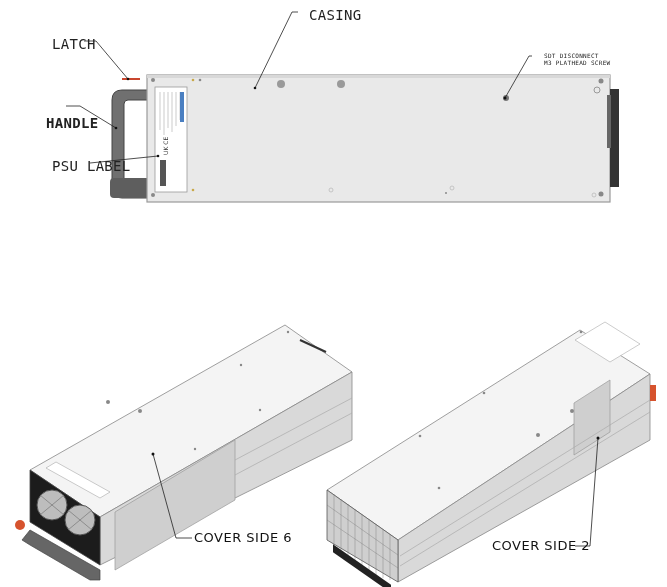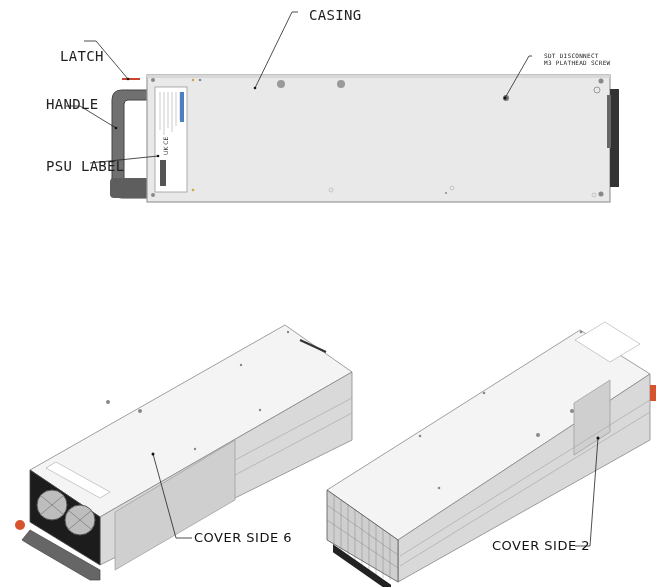--- a/index.html
+++ b/index.html
@@ -151,22 +151,22 @@
         <circle cx="484" cy="393" r="1.3"></circle>
       <circle cx="420" cy="436" r="1.3"></circle>
         <circle cx="581" cy="332" r="1.3"></circle>
     </g>
 
     <polyline points="598,438 590,546 575,546" fill="none" stroke="#222" stroke-width="0.8"></polyline>
     <circle cx="598" cy="438" r="1.5" fill="#111"></circle>
   </g>
 </svg>
 
-<div class="callout-text" style="left:60px; top:36px;margin-top:12px;">LATCH</div>
-<div class="callout-text" style="left:46px; top:96px;">HANDLE</div>
-<div class="callout-text" style="left:46px; top:158px;">PSU LABEL</div>
+<div class="callout-text" style="left:52px; top:36px;">LATCH</div>
+<div class="callout-text" style="left:46px; top:115px;font-weight:bold;">HANDLE</div>
+<div class="callout-text" style="left:52px; top:158px;">PSU LABEL</div>
 <div class="callout-text" style="left:309px; top:7px;">CASING</div>
 <div class="callout-text callout-small" style="left:544px; top:52px;">
   <div>SDT DISCONNECT</div>
   <div>M3 PLATHEAD SCREW</div>
 </div>
 <div class="callout-text callout-big" style="left:194px; top:530px;">COVER SIDE 6</div>
 <div class="callout-text callout-big" style="left:492px; top:538px;text-align:right;">COVER SIDE 2</div>
 
 </body></html>

